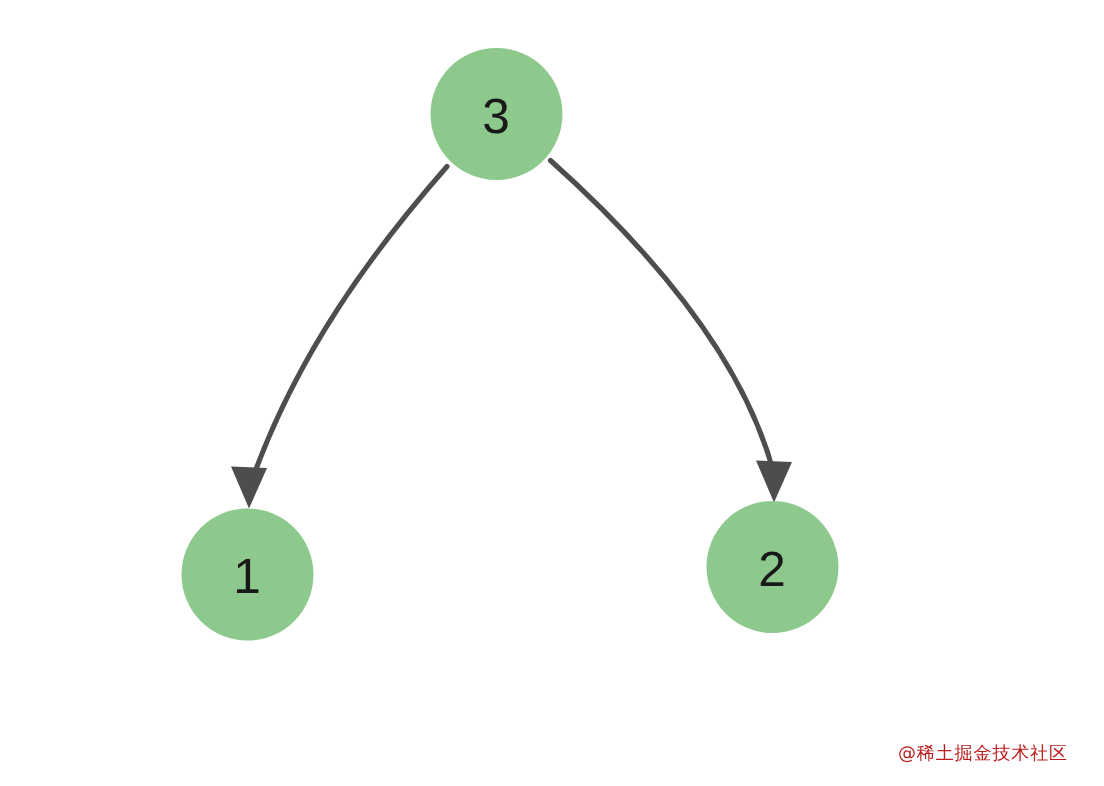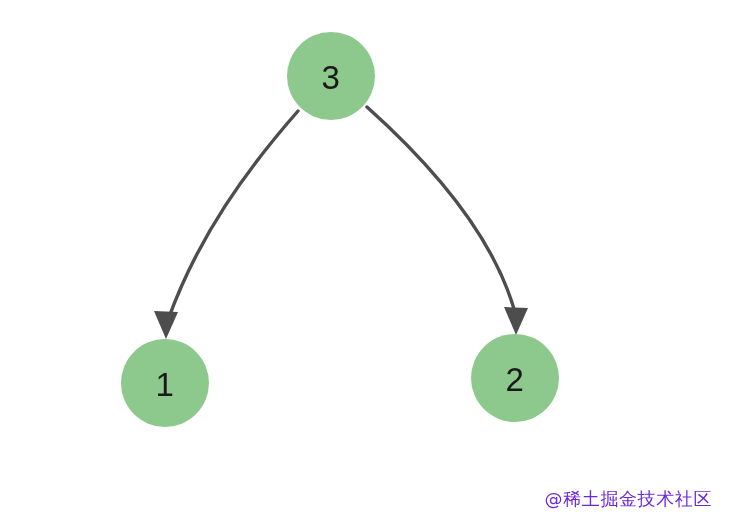--- a/index.html
+++ b/index.html
@@ -44,23 +44,23 @@
     font-size: 33px;
     font-weight: 400;
     text-anchor: middle;
     dominant-baseline: central;
     letter-spacing: 0.5px;
   }
   .watermark-text {
     position: absolute;
     right: 24px;
     bottom: 16px;
-    color: #6d28d9;
+    color: #b91c1c;
     font-family: "DejaVu Sans", sans-serif;
-    font-size: 18px;
+    font-size: 12px;
     letter-spacing: 0.6px;
     line-height: 1;
     white-space: nowrap;
     user-select: none;
   }
 </style>
 </head>
 <body>
 
 <svg id="diagram-canvas" viewBox="0 0 736 524" xmlns="http://www.w3.org/2000/svg">

